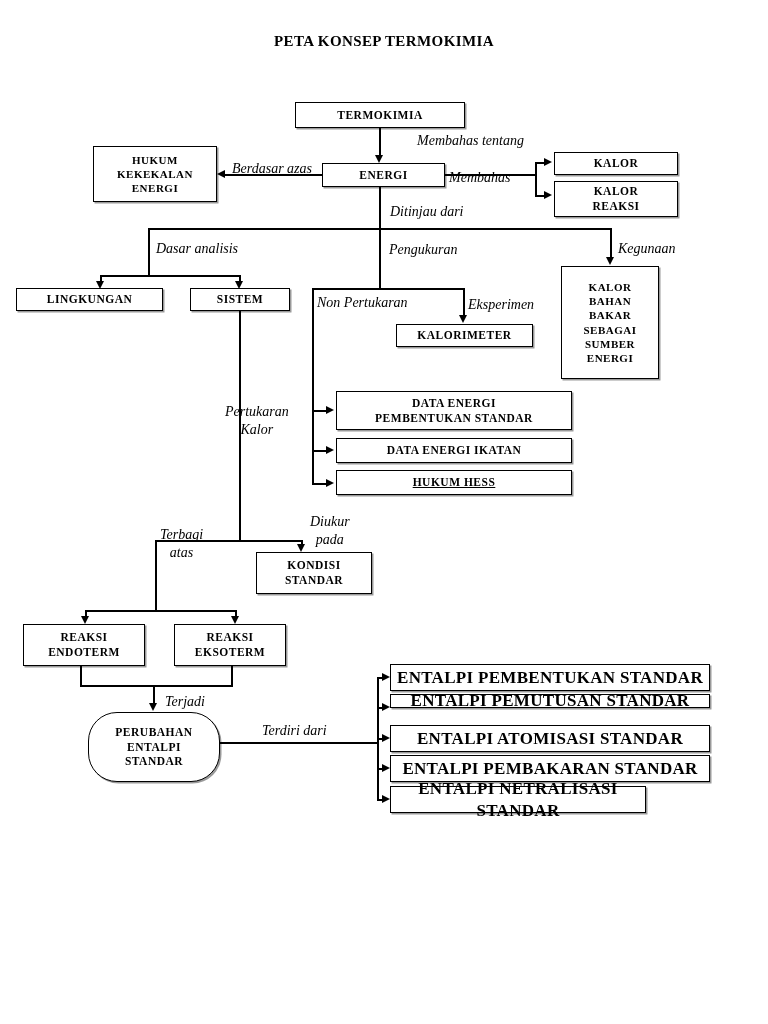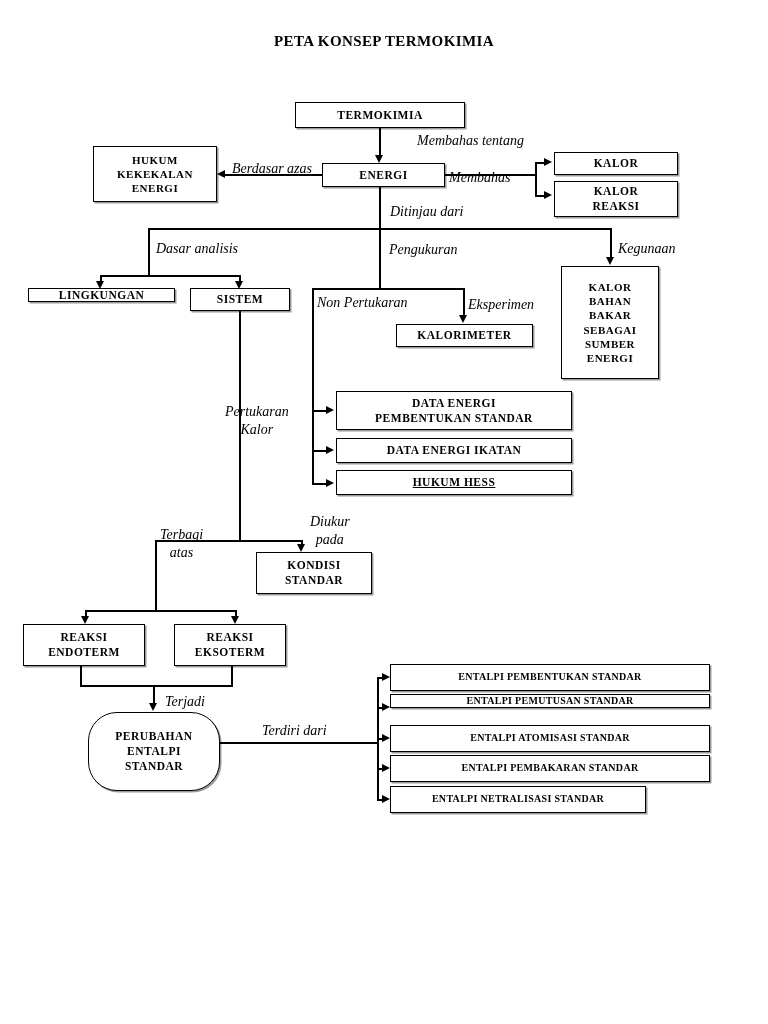--- a/index.html
+++ b/index.html
@@ -38,21 +38,21 @@
     font-size: 11.5px;
     letter-spacing: 0.5px;
     line-height: 1.28;
     display: flex;
     align-items: center;
     justify-content: center;
     text-align: center;
     box-shadow: 1.5px 1.5px 0 0 #9a9a9a;
   }
   .box.small { font-size: 11px; }
-  .box.wide  { font-size: 10px; letter-spacing: 0.3px; }
+  .box.wide  { font-size: 17px; letter-spacing: 0.3px; }
   
   .lbl {
     position: absolute;
     font-style: italic;
     font-size: 14px;
     color: #000;
     white-space: nowrap;
     line-height: 1.3;
   }
   .lbl.ctr { text-align: center; }
@@ -98,21 +98,21 @@
 
   <div class="box small" style="left:93px; top:146px; width:124px; height:56px; white-space:pre-line;">HUKUM
 KEKEKALAN
 ENERGI</div>
 
   <div class="box" style="left:554px; top:152px; width:124px; height:23px;">KALOR</div>
 
   <div class="box" style="left:554px; top:181px; width:124px; height:36px; white-space:pre-line;">KALOR
 REAKSI</div>
 
-  <div class="box" style="left:28px; top:288px; width:147px; height:14px;">LINGKUNGAN</div>
+  <div class="box" style="left:16px; top:288px; width:147px; height:23px;">LINGKUNGAN</div>
 
   <div class="box" style="left:190px; top:288px; width:100px; height:23px;">SISTEM</div>
 
   <div class="box" style="left:396px; top:324px; width:137px; height:23px;">KALORIMETER</div>
 
   <div class="box small" style="left:561px; top:266px; width:98px; height:113px; white-space:pre-line;">KALOR
 BAHAN
 BAKAR
 SEBAGAI
 SUMBER
@@ -127,21 +127,21 @@
 
   <div class="box" style="left:244px; top:552px; width:116px; height:42px; white-space:pre-line;margin-left:12px;">KONDISI
 STANDAR</div>
 
   <div class="box" style="left:23px; top:624px; width:122px; height:42px; white-space:pre-line;">REAKSI
 ENDOTERM</div>
 
   <div class="box" style="left:174px; top:624px; width:112px; height:42px; white-space:pre-line;">REAKSI
 EKSOTERM</div>
 
-  <div class="box" style="left:88px; top:712px; width:132px; height:79px; white-space:pre-line;border-radius:29px;">PERUBAHAN
+  <div class="box" style="left:88px; top:712px; width:132px; height:70px; white-space:pre-line;border-radius:29px;">PERUBAHAN
 ENTALPI
 STANDAR</div>
 
   <div class="box wide" style="left:390px; top:664px; width:320px; height:27px;">ENTALPI PEMBENTUKAN STANDAR</div>
 
   <div class="box wide" style="left:390px; top:694px; width:320px; height:14px;">ENTALPI PEMUTUSAN STANDAR</div>
 
   <div class="box wide" style="left:390px; top:725px; width:320px; height:27px;">ENTALPI ATOMISASI STANDAR</div>
 
   <div class="box wide" style="left:390px; top:755px; width:320px; height:27px;">ENTALPI PEMBAKARAN STANDAR</div>

